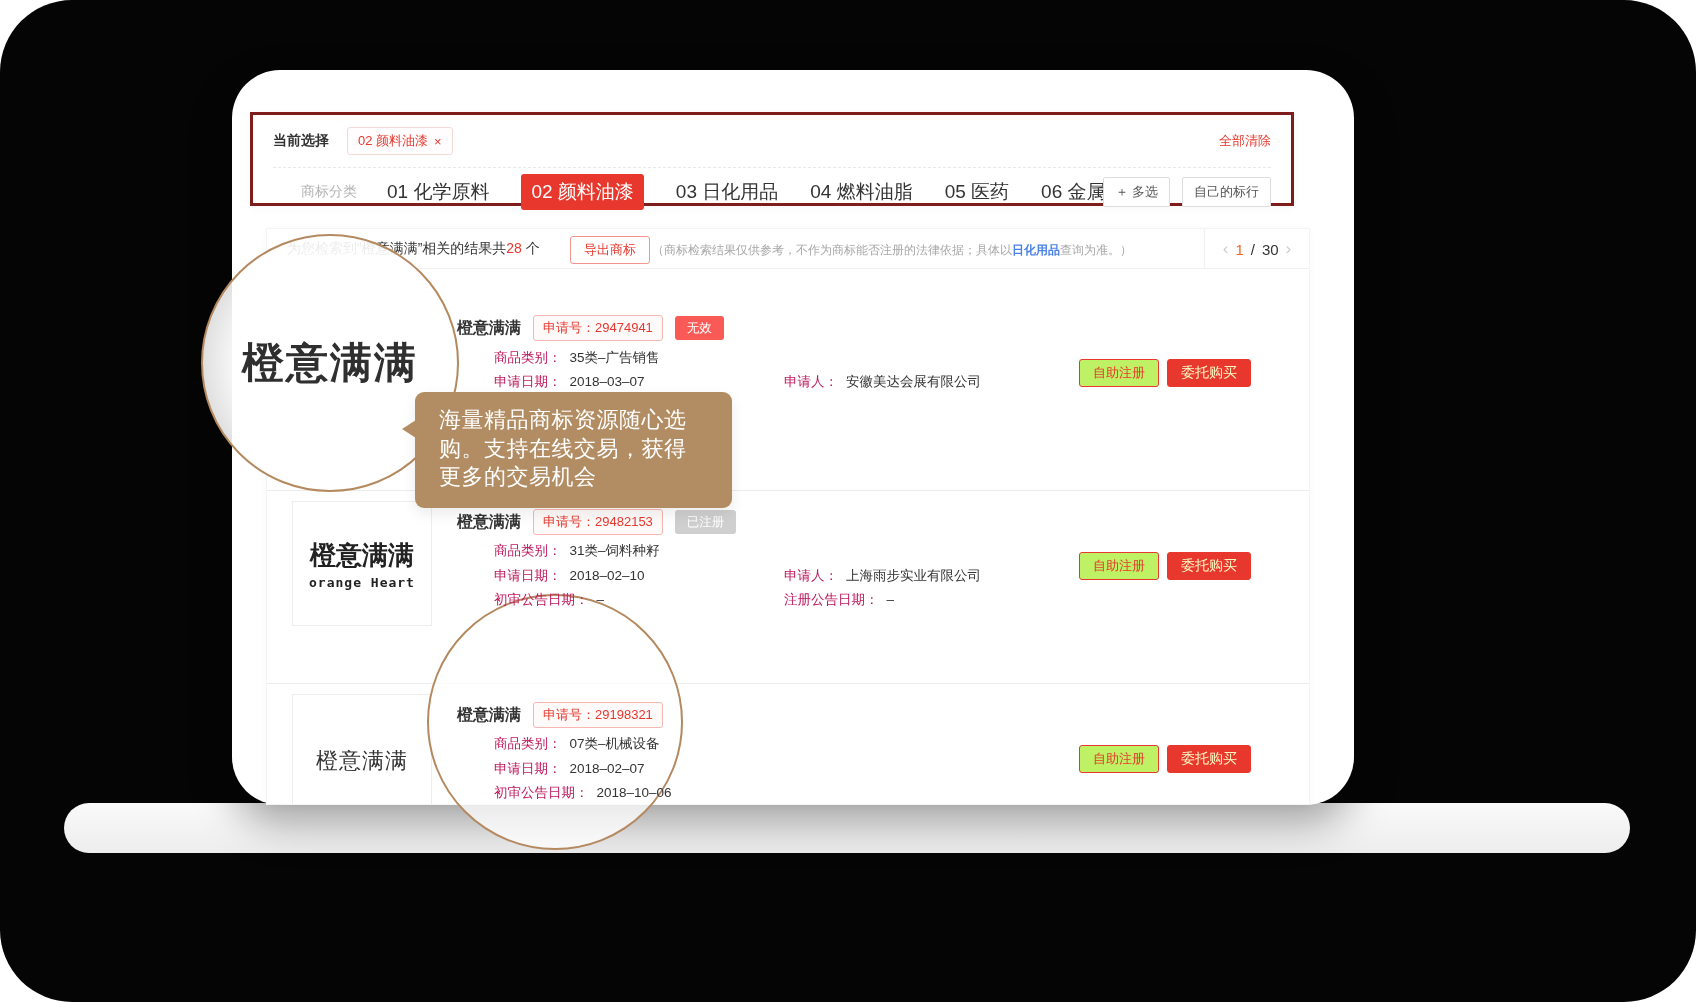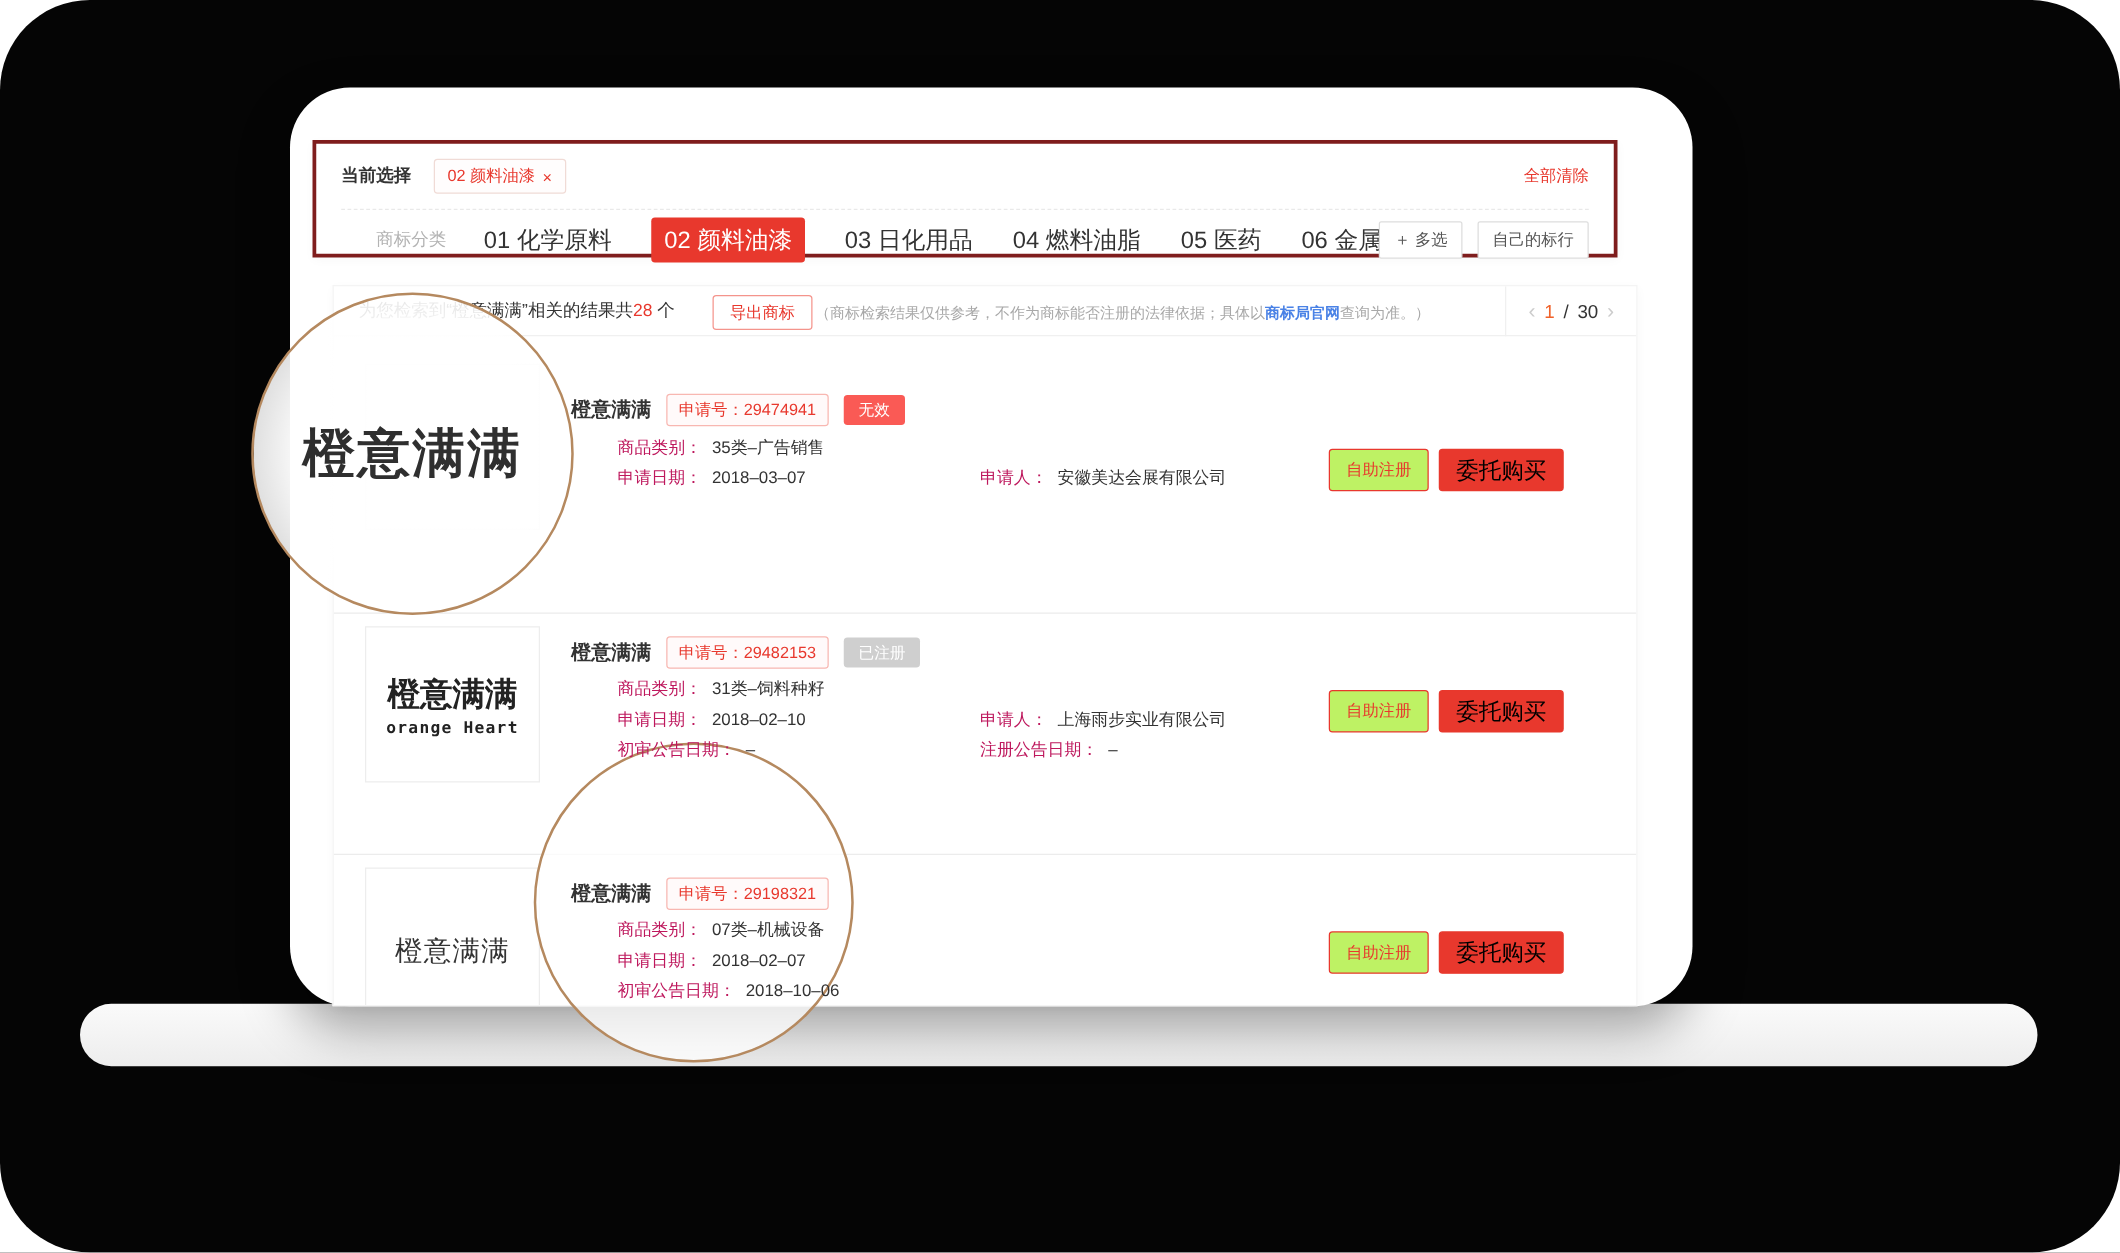--- a/index.html
+++ b/index.html
@@ -74,21 +74,21 @@
   .detail-line .val { color:#333; }
   .col1 { left:0; } .col2 { left:290px; }
   .row-1 .l1 { top:80px; } .row-1 .l2 { top:104px; }
   .row-2 .l1 { top:51px; } .row-2 .l2 { top:76px; } .row-2 .l3 { top:100px; }
   .row-3 .l1 { top:51px; } .row-3 .l2 { top:76px; } .row-3 .l3 { top:100px; }
 
   .row-btns { position:absolute; display:flex; gap:8px; right:58px; }
   .row-1 .row-btns { top:90px; } .row-2 .row-btns { top:61px; } .row-3 .row-btns { top:61px; }
   .btn-outline { border:1px solid var(--accent-red); color:var(--accent-red); background:#bef264; font-size:13px;
                  padding:4px 13px; border-radius:3px; cursor:pointer; white-space:nowrap; }
-  .btn-solid { border:1px solid var(--accent-red); background:var(--accent-red); color:#000000; font-size:18px;
+  .btn-solid { border:1px solid var(--accent-red); background:var(--accent-red); color:#fef9c3; font-size:14px;
                padding:4px 13px; border-radius:3px; cursor:pointer; white-space:nowrap; }
 
   
   .magnifier { position:absolute; border:2px solid #b5895f; border-radius:50%; z-index:3;
                display:flex; align-items:center; justify-content:center; }
   .mag-1 { left:201px; top:234px; width:258px; height:258px;
            background:radial-gradient(circle, rgba(255,255,255,0.96) 55%, rgba(255,255,255,0.72)); }
   .mag-1 .mag-text { font-size:42px; font-weight:600; color:#2f2f2f; letter-spacing:2px; }
   .mag-2 { left:427px; top:594px; width:256px; height:256px; background:rgba(255,255,255,0.75); }
 
@@ -133,21 +133,21 @@
         <button class="ghost-btn">＋ 多选</button>
         <button class="ghost-btn">自己的标行</button>
       </span>
     </div>
   </div>
 
   <div class="results-card">
     <div class="results-header">
       <span class="summary"><span>为您检索到“橙意满满”相关的结果共</span><span class="count">28</span><span> 个</span></span>
       <button class="export-btn">导出商标</button>
-      <span class="disclaimer"><span>（商标检索结果仅供参考，不作为商标能否注册的法律依据；具体以</span><span class="link">商标局官网</span><span>查询为准。）</span></span>
+      <span class="disclaimer"><span>（商标检索结果仅供参考，不作为商标能否注册的法律依据；具体以</span><span class="link">日化用品</span><span>查询为准。）</span></span>
       <span class="pagination">
         <span class="pg-arrow">‹</span>
         <span class="pg-cur">1</span>
         <span class="pg-sep">/</span>
         <span class="pg-total">30</span>
         <span class="pg-arrow">›</span>
       </span>
     </div>
 
     <div class="result-row row-1">
@@ -209,13 +209,16 @@
         </div>
       </div>
     </div>
   </div>
 
   <div class="magnifier mag-1">
     <span class="mag-text">橙意满满</span>
   </div>
   <div class="magnifier mag-2"></div>
 
+  <div class="tooltip tip-1">海量精品商标资源随心选
+购。支持在线交易，获得
+更多的交易机会</div>
 </div>
 
 </body></html>

